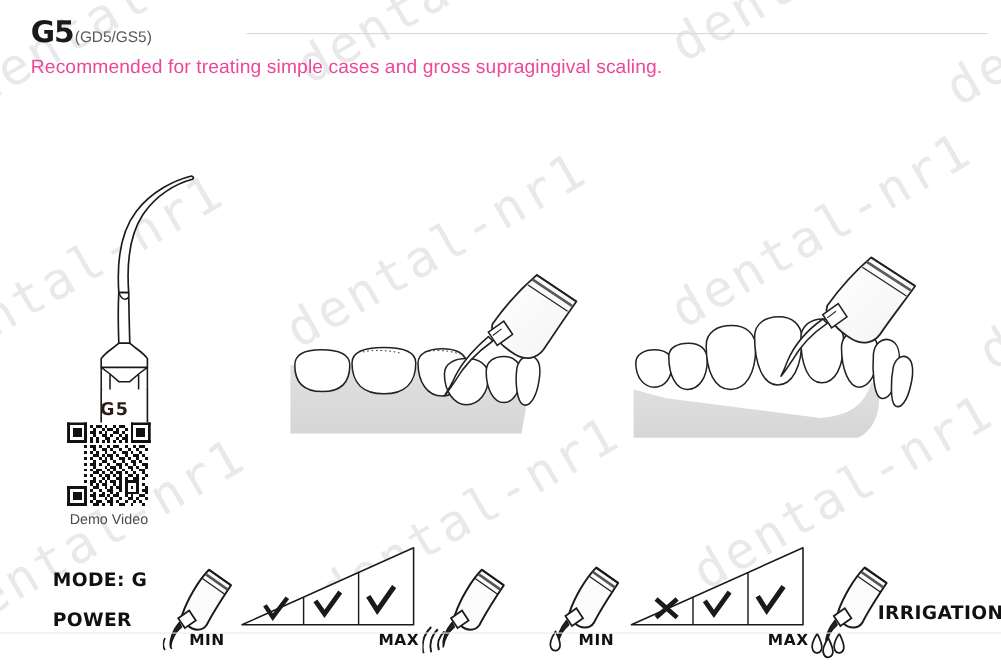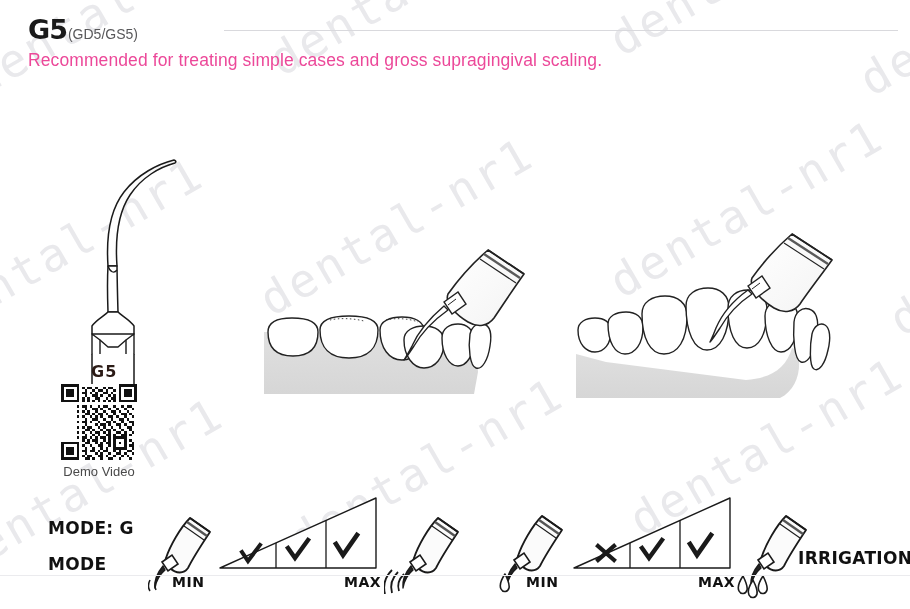--- a/index.html
+++ b/index.html
@@ -538,21 +538,21 @@
       <path d="M186,67 L194,61" fill="none" stroke="#222" stroke-width="1"></path>
 
       <path d="M182,68 C168,78 156,92 150,106 C147,114 145,118 144,120
                C146,118 150,112 154,106 C162,92 174,80 186,72 Z" fill="#ffffff" stroke="#222" stroke-width="1.4" stroke-linejoin="round"></path>
     </svg>
 
     <div id="controls">
 
       <div class="mode-labels">
         <div>MODE: G</div>
-        <div>MODE</div>
+        <div>POWER</div>
       </div>
 
       <svg class="hp-icon" style="left:148px; top:16px; width:72px; height:90px;" viewBox="0 0 72 90" xmlns="http://www.w3.org/2000/svg">
         <path d="M18,56 C22,44 32,26 42,16 L62,30 C54,42 44,58 40,66 C36,72 28,72 22,66 C17,62 16,60 18,56 Z" fill="#fbfbfb" stroke="#1a1a1a" stroke-width="1.8" stroke-linejoin="round"></path>
         <path d="M42,16 L62,30" fill="none" stroke="#1a1a1a" stroke-width="1.8"></path>
         <path d="M39,20 L59,34" fill="none" stroke="#555" stroke-width="2.4"></path>
         <path d="M36,24 L56,38" fill="none" stroke="#1a1a1a" stroke-width="1.1"></path>
         <path d="M14,60 L24,53 L30,62 L20,69 Z" fill="#ffffff" stroke="#1a1a1a" stroke-width="1.6"></path>
         <path d="M15,64 C10,70 6,78 7,86 C7.6,82 10,74 17,68 Z" fill="#222" stroke="#1a1a1a" stroke-width="1.4" stroke-linejoin="round"></path>
         <path d="M2,78 C0,82 0,86 2,89" fill="none" stroke="#1a1a1a" stroke-width="1.5"></path>

